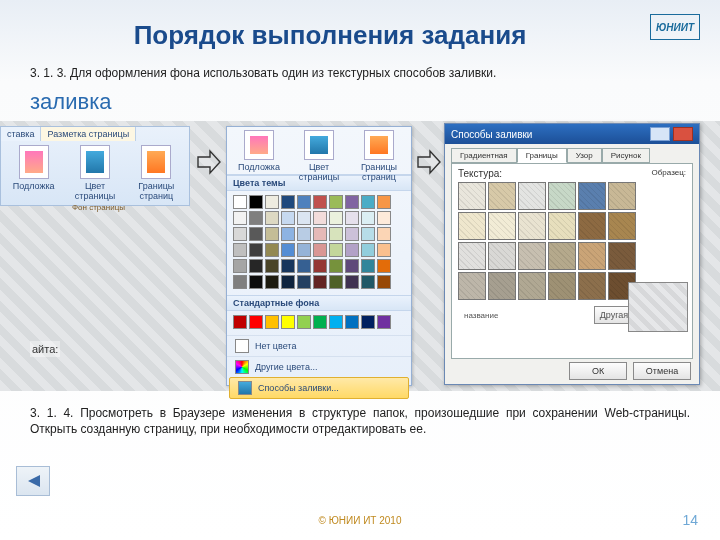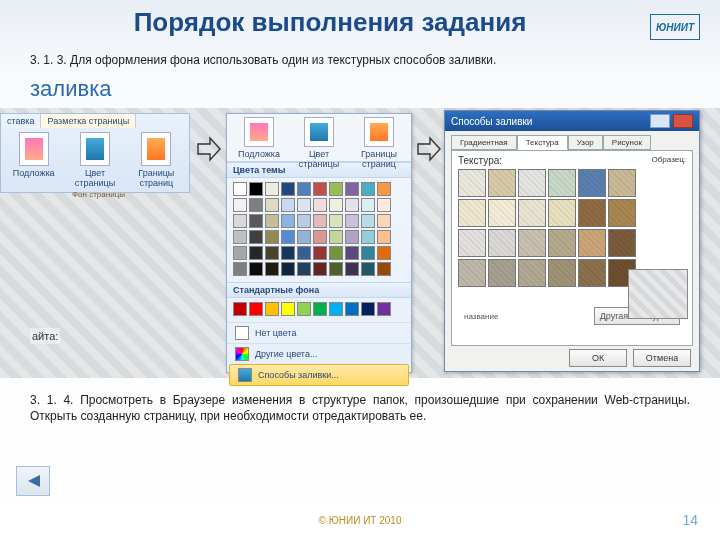--- a/index.html
+++ b/index.html
@@ -13,21 +13,21 @@
   .slide {
     width: 720px; height: 540px;
     position: relative;
     background: linear-gradient(180deg, #e8eef5 0%, #fafbfc 15%, #ffffff 100%);
   }
   .title {
     color: #1a4b8c;
     font-size: 26px;
     font-weight: bold;
     text-align: center;
-    padding-top: 7px;
+    padding-top: 20px;
     width: 580px;
     margin-left: 40px;
   }
   .logo {
     position: absolute;
     top: 14px; right: 20px;
     width: 50px; height: 26px;
     border: 1.5px solid #1a6b9c;
     color: #1a6b9c;
     font-size: 10px;
@@ -146,21 +146,21 @@
     padding:4px 6px;
   }
   .tex-label{font-size:10px;margin-bottom:3px;}
   .tex-grid{display:grid;grid-template-columns:repeat(6,28px);gap:2px;}
   .tex{width:28px;height:28px;border:1px solid #777;}
   .preview{
     position:absolute;right:4px;bottom:26px;width:60px;height:50px;
     border:1px solid #888;
     background:repeating-linear-gradient(45deg,#e6e7e9 0 5px,#d7d8da 5px 10px);
   }
-  .p3bottom{display:flex;gap:6px;justify-content:space-between;padding:20px 6px;align-items:center;font-size:8px;color:#555;}
+  .p3bottom{display:flex;gap:6px;justify-content:space-between;padding:6px 6px;align-items:center;font-size:8px;color:#555;}
   .p3btns{
     position:absolute;bottom:4px;right:8px;display:flex;gap:6px;
   }
   .p3btn{
     width:58px;height:18px;background:linear-gradient(#fdfdfd,#e4e4e4);
     border:1px solid #8a8a8a;text-align:center;line-height:16px;font-size:9px;
   }
 
   .footer {
     position:absolute; bottom:14px; left:0; right:0;
@@ -330,21 +330,21 @@
     <div class="panel3">
       <div class="titlebar">
         <span>Способы заливки</span>
         <div class="winbtns">
           <span></span>
           <span class="close"></span>
         </div>
       </div>
       <div class="p3tabs">
         <div class="p3tab">Градиентная</div>
-        <div class="p3tab active">Текстура</div>
+        <div class="p3tab active">Границы</div>
         <div class="p3tab">Узор</div>
         <div class="p3tab">Рисунок</div>
       </div>
       <div class="p3frame">
         <div class="tex-label">Текстура:</div>
         <div class="tex-grid" id="tex-grid">
             <div class="tex" style="background: repeating-linear-gradient(45deg, rgb(233, 230, 220) 0px, rgb(233, 230, 220) 3px, rgba(0, 0, 0, 0.08) 3px, rgba(0, 0, 0, 0.08) 4px), rgb(233, 230, 220);"></div>
             <div class="tex" style="background: repeating-linear-gradient(45deg, rgb(215, 201, 168) 0px, rgb(215, 201, 168) 3px, rgba(0, 0, 0, 0.08) 3px, rgba(0, 0, 0, 0.08) 4px), rgb(215, 201, 168);"></div>
             <div class="tex" style="background: repeating-linear-gradient(45deg, rgb(227, 228, 226) 0px, rgb(227, 228, 226) 3px, rgba(0, 0, 0, 0.08) 3px, rgba(0, 0, 0, 0.08) 4px), rgb(227, 228, 226);"></div>
             <div class="tex" style="background: repeating-linear-gradient(45deg, rgb(199, 216, 199) 0px, rgb(199, 216, 199) 3px, rgba(0, 0, 0, 0.08) 3px, rgba(0, 0, 0, 0.08) 4px), rgb(199, 216, 199);"></div>

